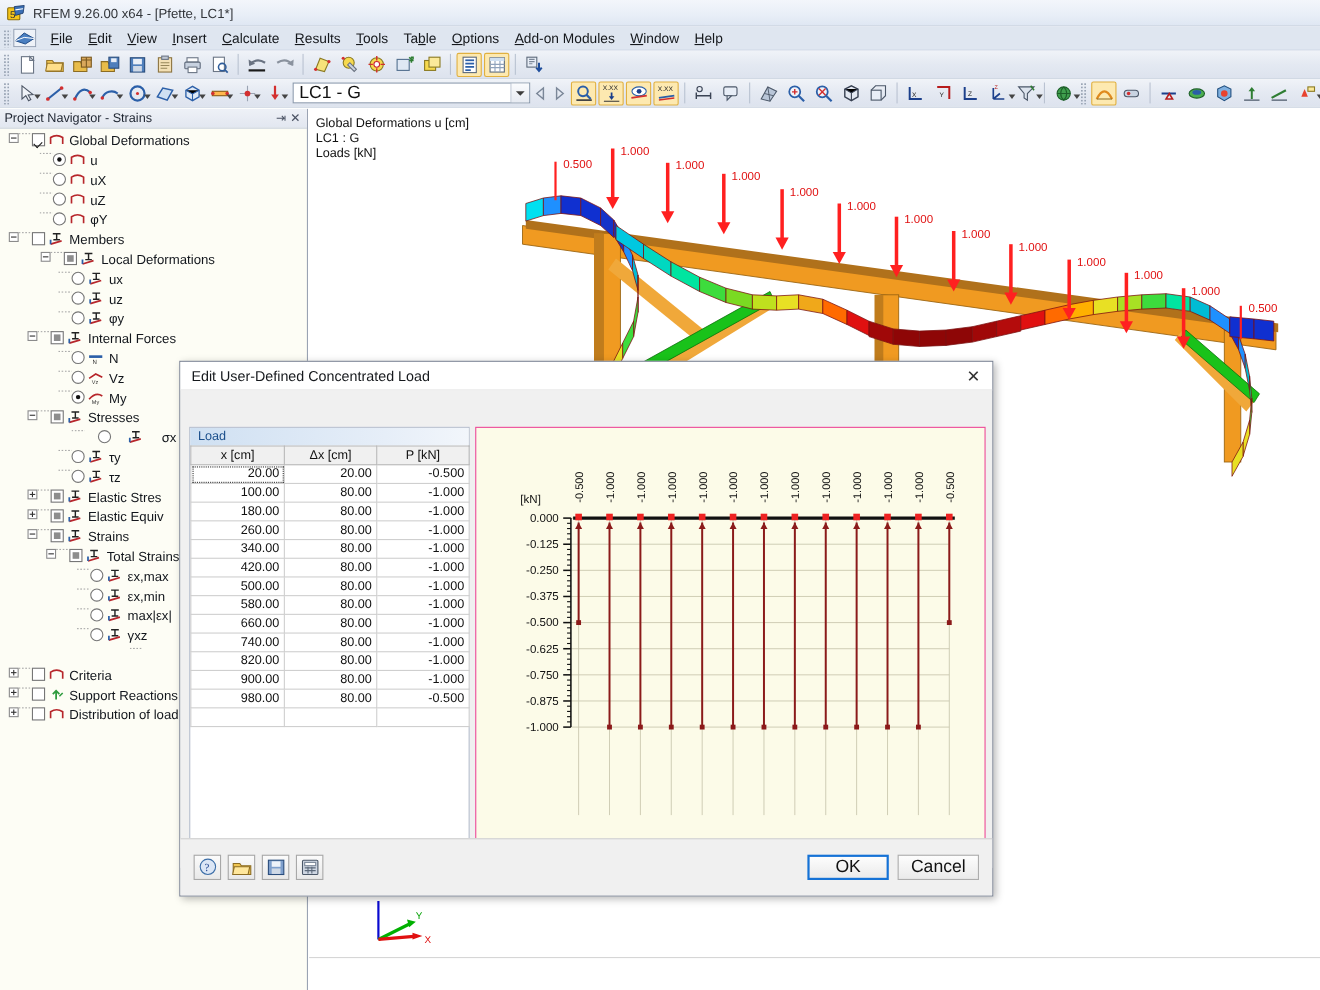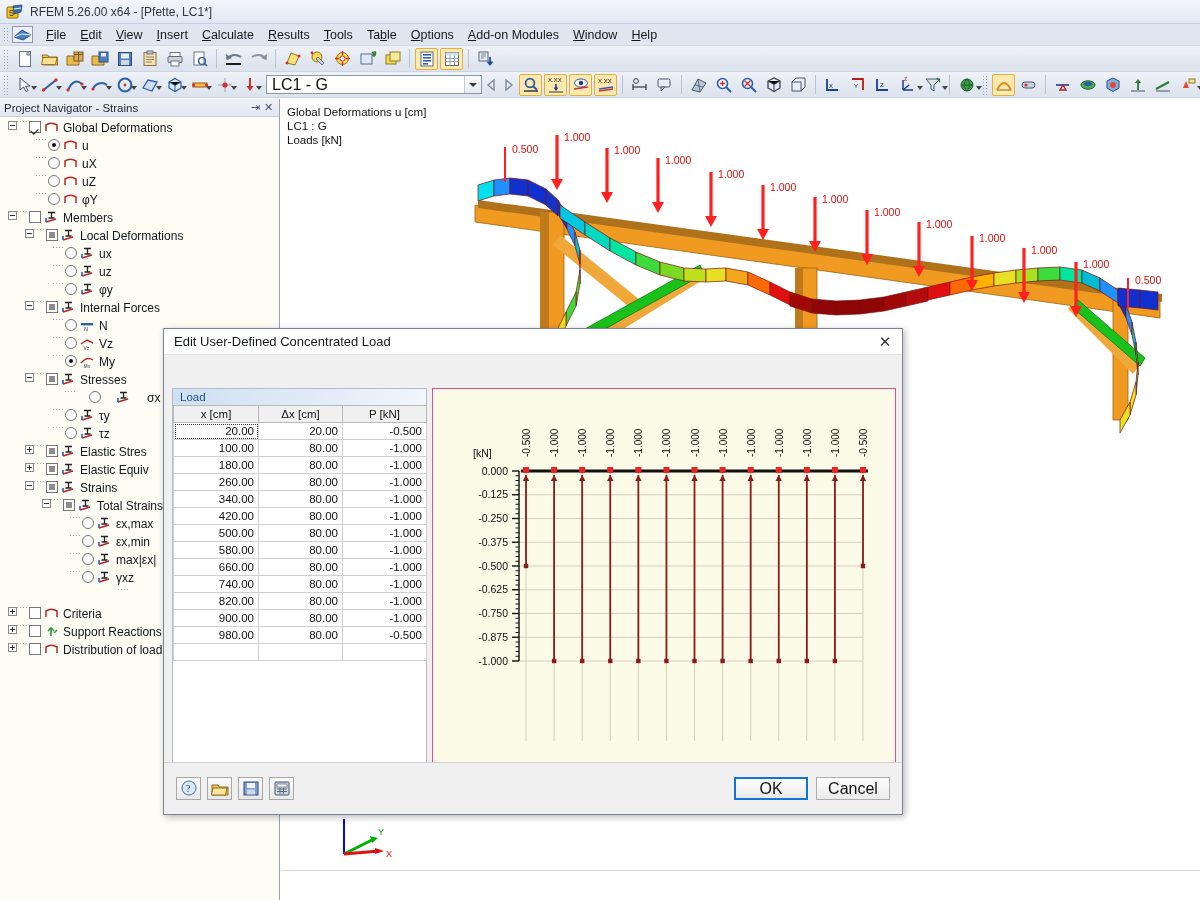--- a/index.html
+++ b/index.html
@@ -218,21 +218,21 @@
 
   <div class="titlebar">
     <span class="title-icon">
       <svg width="18" height="18" viewBox="0 0 18 18">
         <rect x="1" y="4" width="11" height="11" rx="1" fill="#f5c518" stroke="#8a6d0b"></rect>
         <text x="3" y="13" font-size="9" fill="#333" font-family="Liberation Sans">5</text>
         <path d="M7 3 L16 2 L15 9 L8 11 Z" fill="#3b6fb5" stroke="#1f3f6e" stroke-width="0.8"></path>
         <path d="M8 6 L15 5" stroke="#fff" stroke-width="1"></path>
       </svg>
     </span>
-    <span class="title-text">RFEM 5.26.00 x64 - [Pfette, LC1*]</span>
+    <span class="title-text">RFEM 9.26.00 x64 - [Pfette, LC1*]</span>
   </div>
 
   <div class="menubar">
     <span class="menu-grip"></span>
     <span class="menu-logo">
       <svg width="21" height="17" viewBox="0 0 21 17">
         <rect x="0.5" y="0.5" width="20" height="16" fill="#eef2f8" stroke="#8e9aae"></rect>
         <path d="M2 11 L10 4 L19 9 L11 14 Z" fill="#4a7fc1" stroke="#1d4a86" stroke-width="0.9"></path>
         <path d="M2 11 L10 8 L19 9" stroke="#fff" stroke-width="0.9" fill="none"></path>
       </svg>
@@ -728,21 +728,21 @@
           <span class="cb"></span>
           <span class="nicon"><svg width="15" height="13" viewBox="0 0 15 13">
               <g>
                 <path d="M4 1.5 h7 M7.5 1.5 V7 M4.5 7 h6" stroke="#222" stroke-width="1.3" fill="none"></path>
                 <path d="M2 11 L12 8" stroke="#b7262b" stroke-width="1.6"></path>
                 <path d="M2 11 V7" stroke="#2b5fa8" stroke-width="1.6"></path>
               </g>
             </svg></span>
           <span class="tlabel">Members</span>
         </div>
-        <div class="tree-row" style="padding-left: 25px;">
+        <div class="tree-row" style="padding-left: 37px;">
           <span class="tg"></span>
           <span class="dots"></span>
           <span class="cb gray"></span>
           <span class="nicon"><svg width="15" height="13" viewBox="0 0 15 13">
               <g>
                 <path d="M4 1.5 h7 M7.5 1.5 V7 M4.5 7 h6" stroke="#222" stroke-width="1.3" fill="none"></path>
                 <path d="M2 11 L12 8" stroke="#b7262b" stroke-width="1.6"></path>
                 <path d="M2 11 V7" stroke="#2b5fa8" stroke-width="1.6"></path>
               </g>
             </svg></span>

